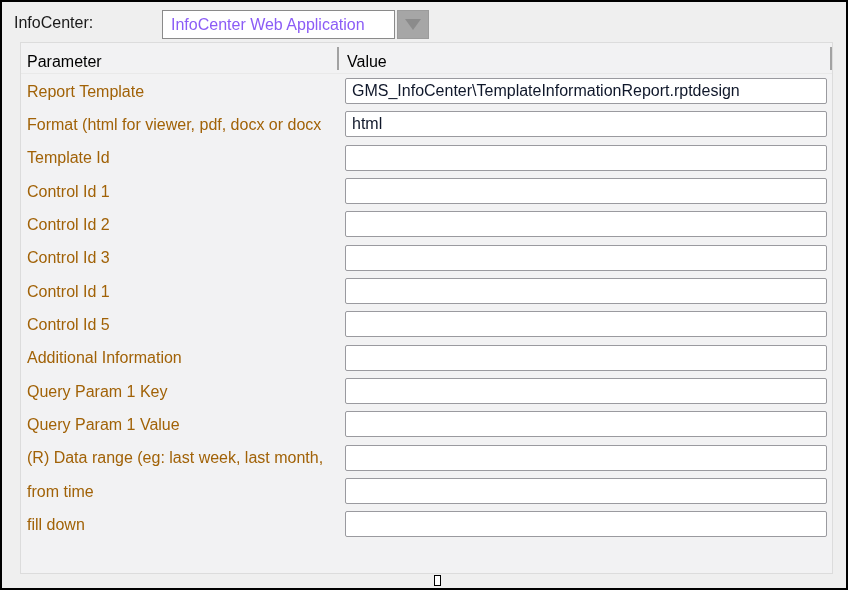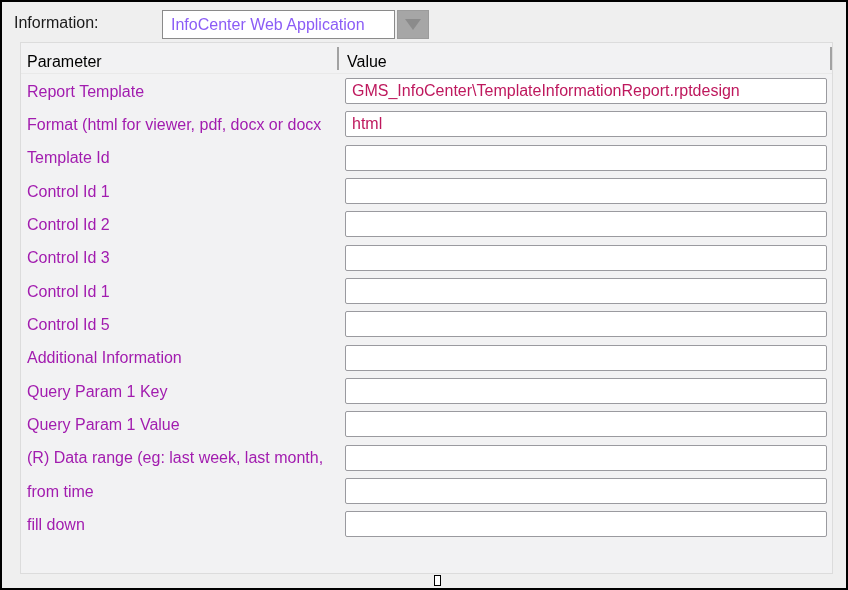--- a/index.html
+++ b/index.html
@@ -105,57 +105,57 @@
   .row {
     position: relative;
     height: 33.35px;
   }
   .param-label {
     position: absolute;
     left: 6px;
     top: 50%;
     transform: translateY(-50%);
     font-size: 16px;
-    color: #a21caf;
+    color: #a16207;
     white-space: nowrap;
     max-width: 315px;
     overflow: hidden;
   }
   .value-input {
     position: absolute;
     left: 324px;
     top: 3px;
     width: 482px;
     height: 26px;
     background: #ffffff;
     border: 1px solid #9a9a9f;
     border-radius: 2px;
     font-family: "Liberation Sans", sans-serif;
     font-size: 16px;
-    color: #be185d;
+    color: #0f172a;
     padding: 0 6px;
     outline: none;
   }
   
   .scroll-thumb {
     position: absolute;
     left: 432px;
     top: 573px;
     width: 7px;
     height: 11px;
     background: #ffffff;
     border: 1px solid #000000;
   }
 </style>
 </head>
 <body>
 
 <div class="window">
 
-  <span class="app-label">Information:</span>
+  <span class="app-label">InfoCenter:</span>
 
   <div class="combo">
     <div class="combo-field">InfoCenter Web Application</div>
     <div class="combo-button">
       <span class="combo-arrow"></span>
     </div>
   </div>
 
   <div class="panel">
     <div class="thead">

